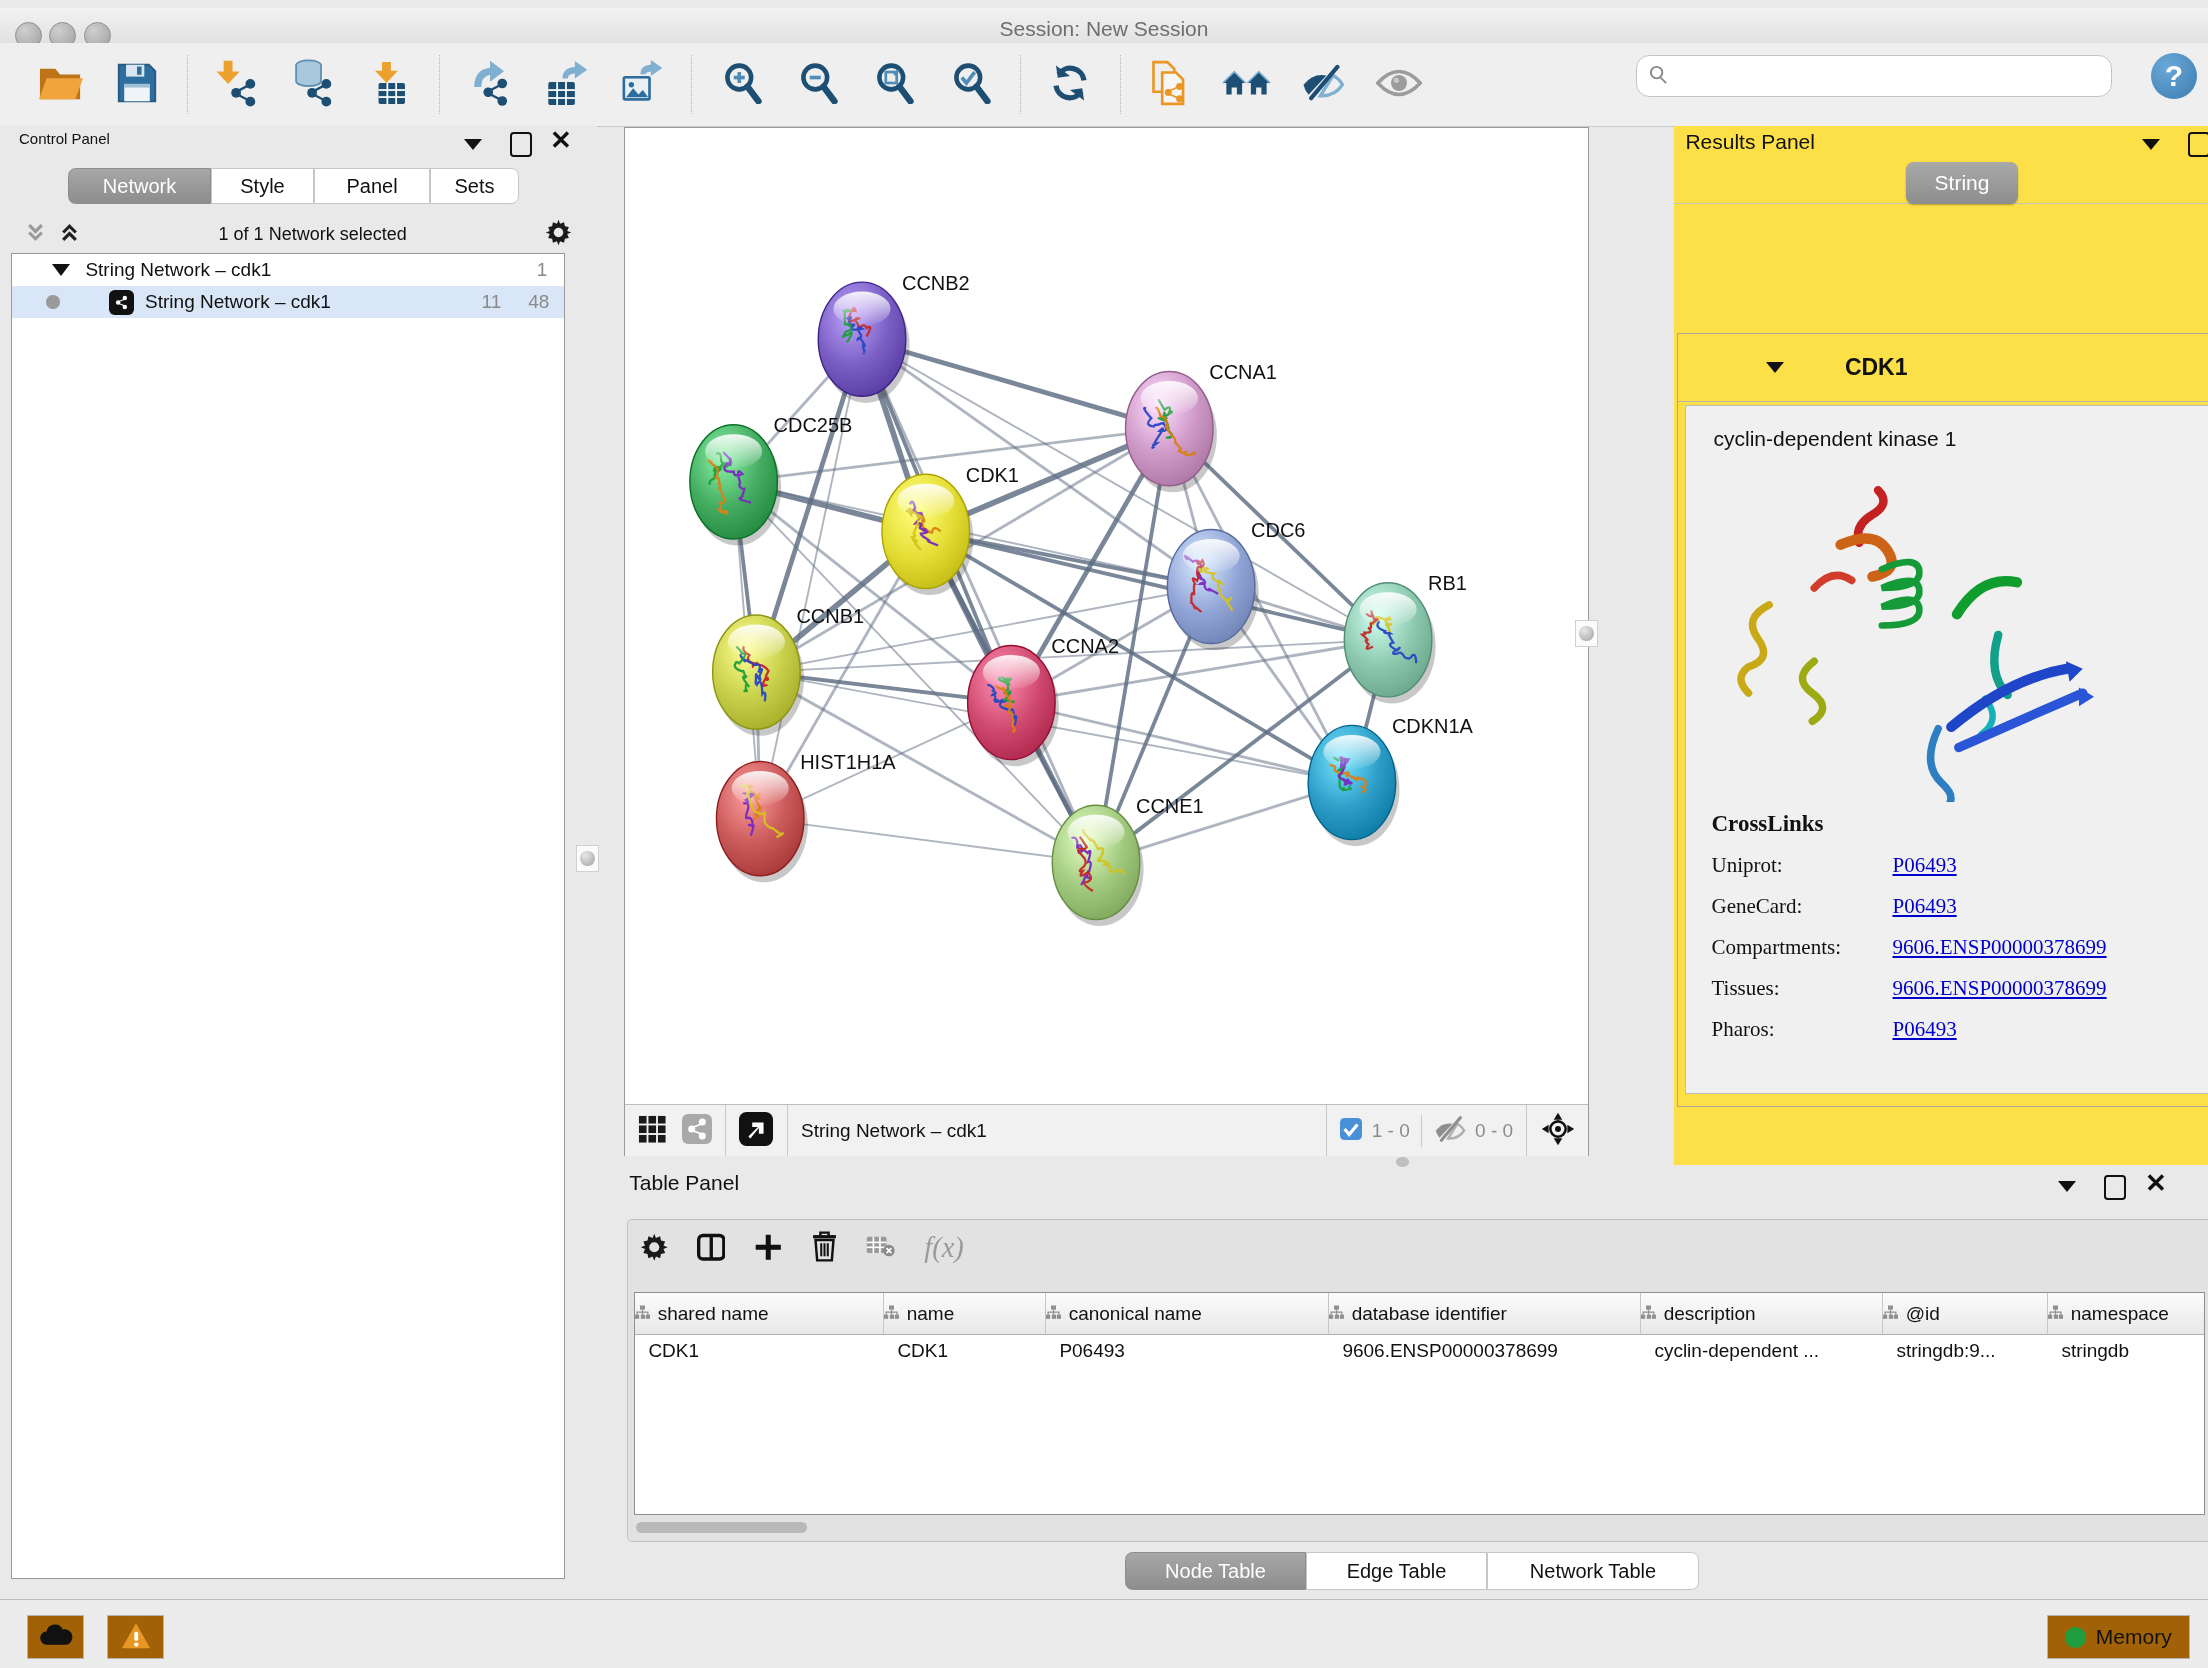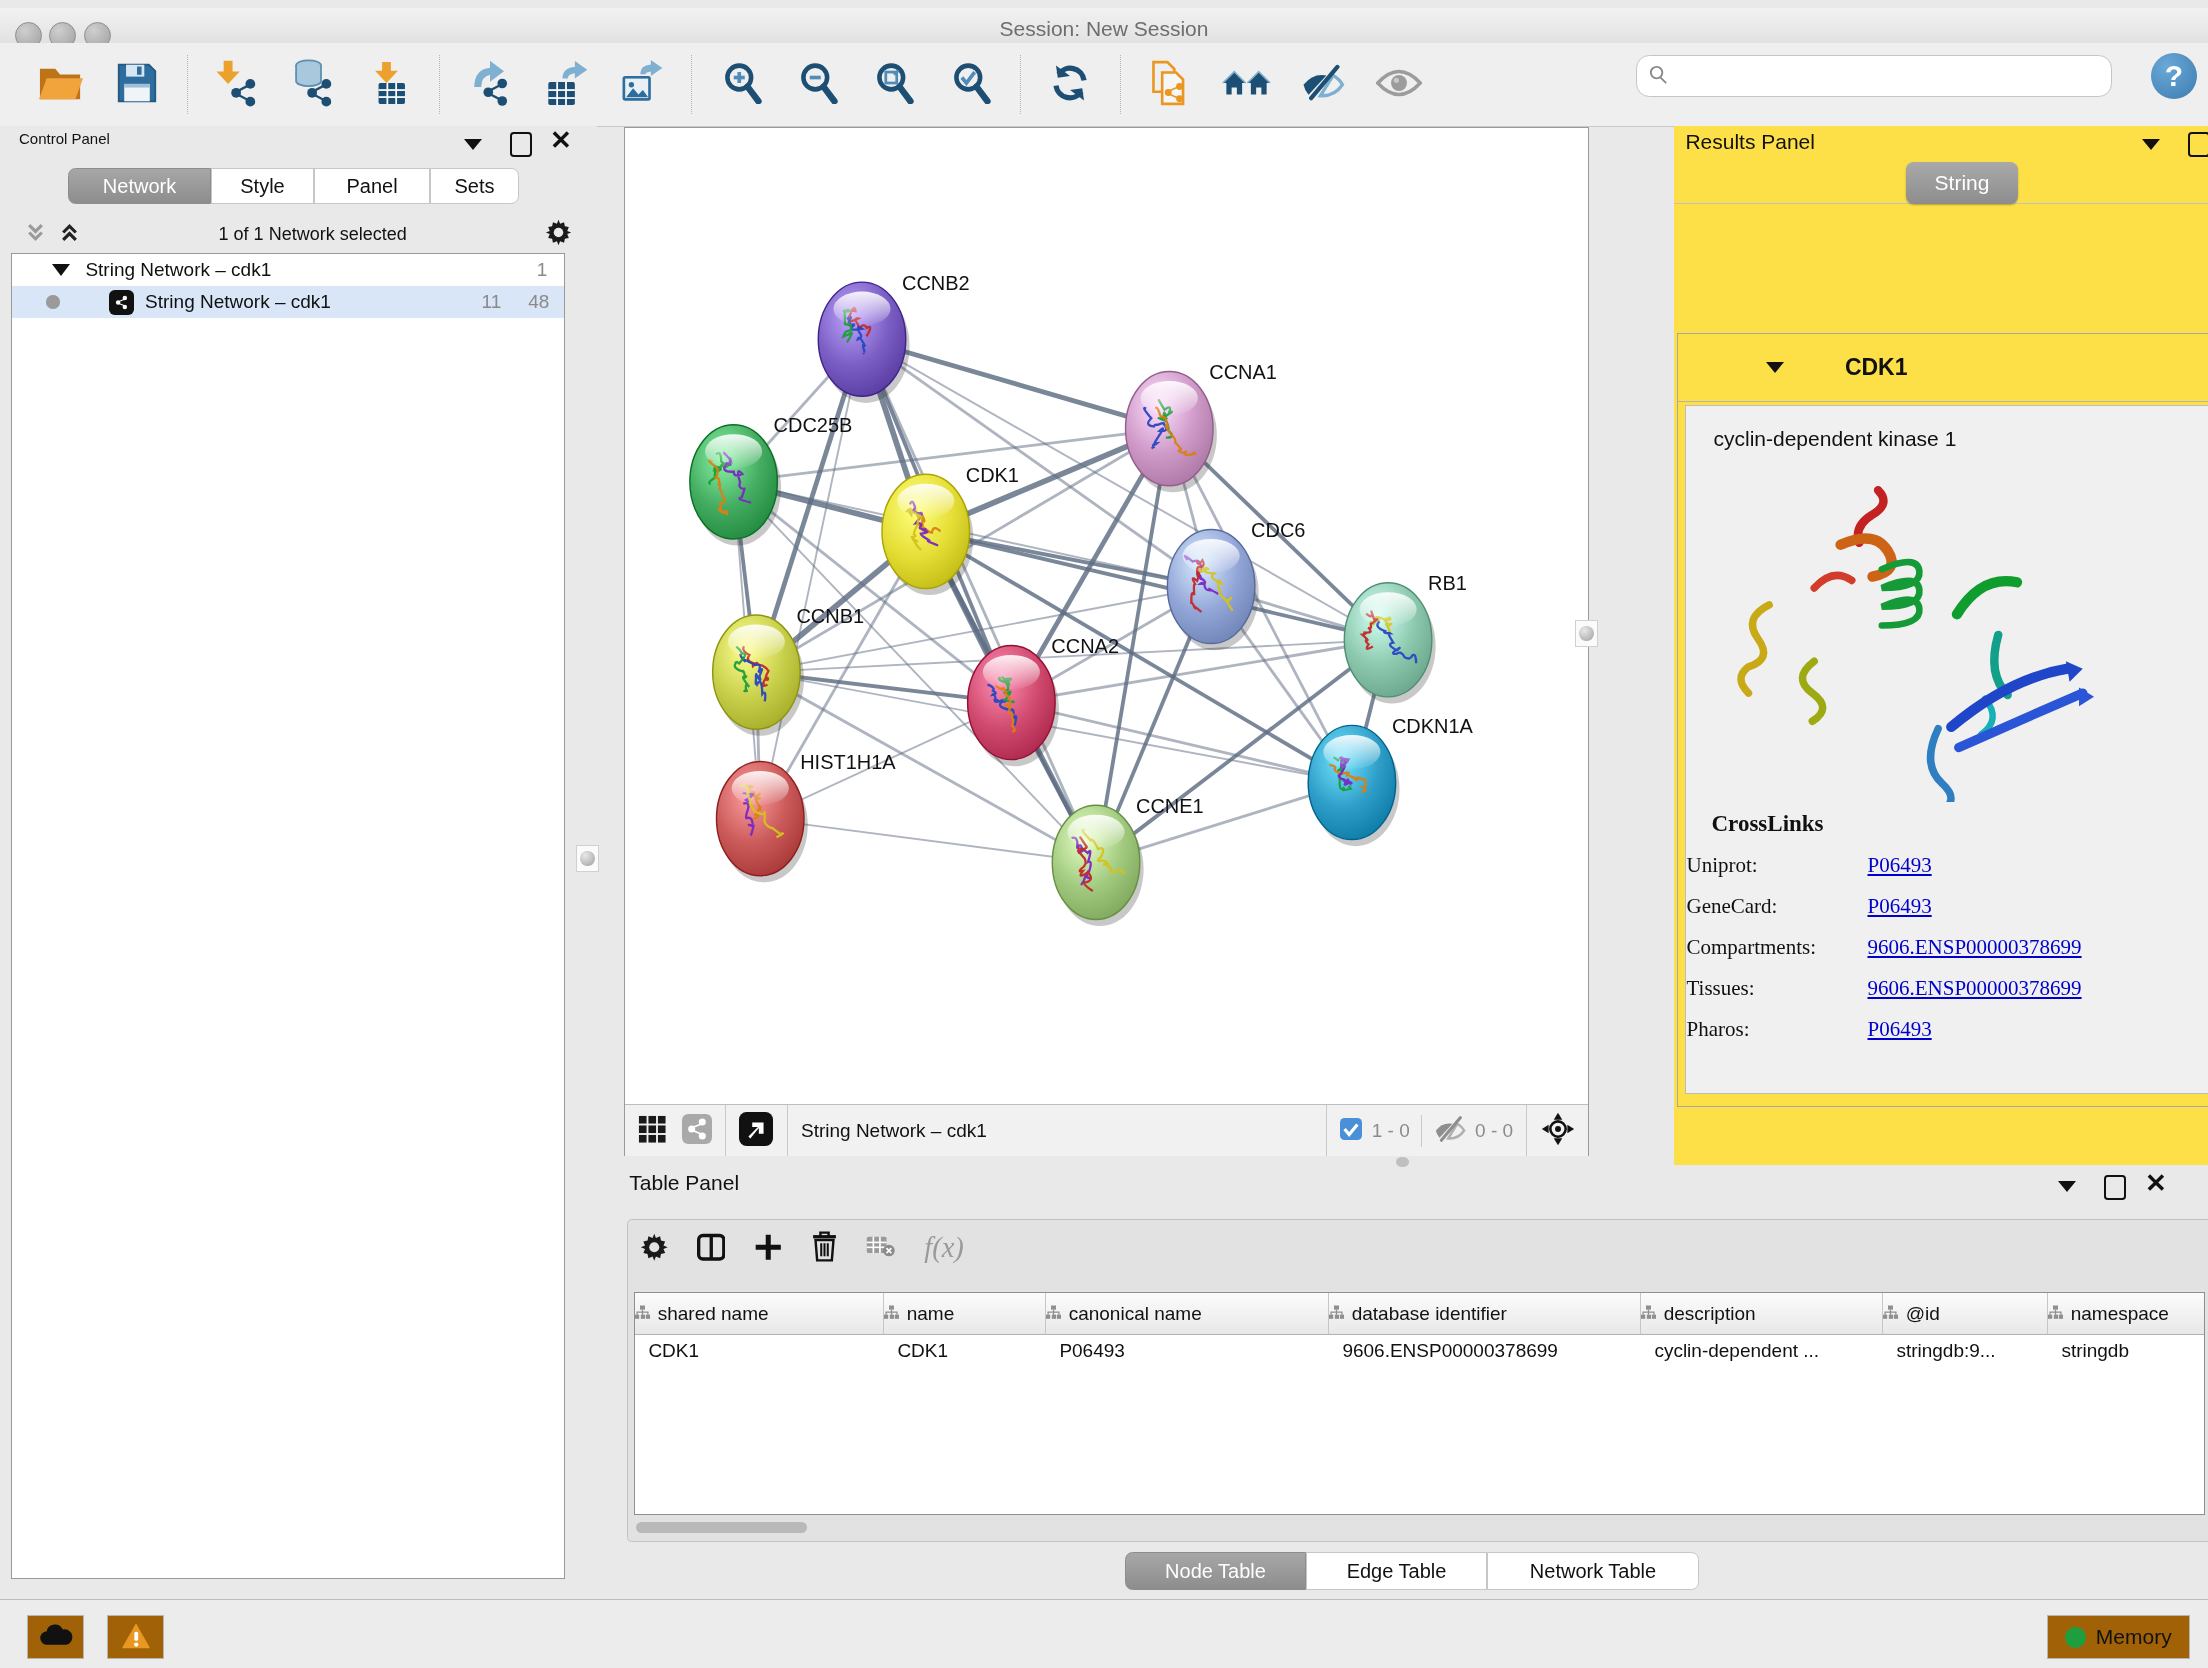--- a/index.html
+++ b/index.html
@@ -54,21 +54,21 @@
           display:flex;align-items:center;justify-content:center;box-shadow:0 1px 1.9px rgba(0,0,0,.3);}
   #rp-btnbox{position:absolute;left:2.9px;top:108px;width:582px;height:97px;border:1px solid #a6a6a6;}
   .rp-btn{position:absolute;top:27px;height:46px;border:1px solid #b2b2b2;border-radius:8.6px;
           background:linear-gradient(#ffffff,#f0f0f0);font-size:20px;display:flex;align-items:center;justify-content:center;}
   #rp-main{position:absolute;left:2.9px;top:207px;width:582px;height:772px;border:1px solid #a6a6a6;}
   #rp-gene-hdr{position:absolute;left:0;top:0;width:582px;height:67px;border-bottom:1px solid #b4b4b4;
                display:flex;align-items:center;}
   #rp-inner{position:absolute;left:7.6px;top:71px;width:559px;height:687px;border:1px solid #bcbcbc;background:#f0f0f0;overflow:hidden;}
   #rp-scroll{position:absolute;right:1.9px;top:207px;width:7.6px;height:772px;background:#e0e0e0;border:1px solid #cacaca;}
   .xl-row{display:flex;font-family:"Liberation Serif",serif;font-size:21px;margin-top:16px;}
-  .xl-label{width:181px;}
+  .xl-label{width:181px;padding-left:25px;}
   .xl-link{color:#0000cc;text-decoration:underline;}
   
   #table-panel{left:616px;top:1165px;width:1592px;height:433px;background:#e9e9e9;}
   #tp-inset{position:absolute;left:11.4px;top:54px;width:1588px;height:321px;background:#e2e2e2;
             border:1px solid #c2c2c2;border-radius:4.8px;}
   #tp-toolbar{position:absolute;left:11.4px;top:11.4px;display:flex;align-items:center;gap:28.5px;}
   #tp-table{position:absolute;left:5.7px;top:72px;width:1569px;height:221px;background:#fff;border:1px solid #8f8f8f;overflow:hidden;}
   #tp-header{display:flex;height:41px;background:linear-gradient(#fcfcfc,#e8e8e8);border-bottom:1px solid #b2b2b2;}
   .th{display:flex;align-items:center;gap:7.6px;font-size:19px;
       border-right:1px solid #c6c6c6;box-sizing:border-box;flex:none;}

